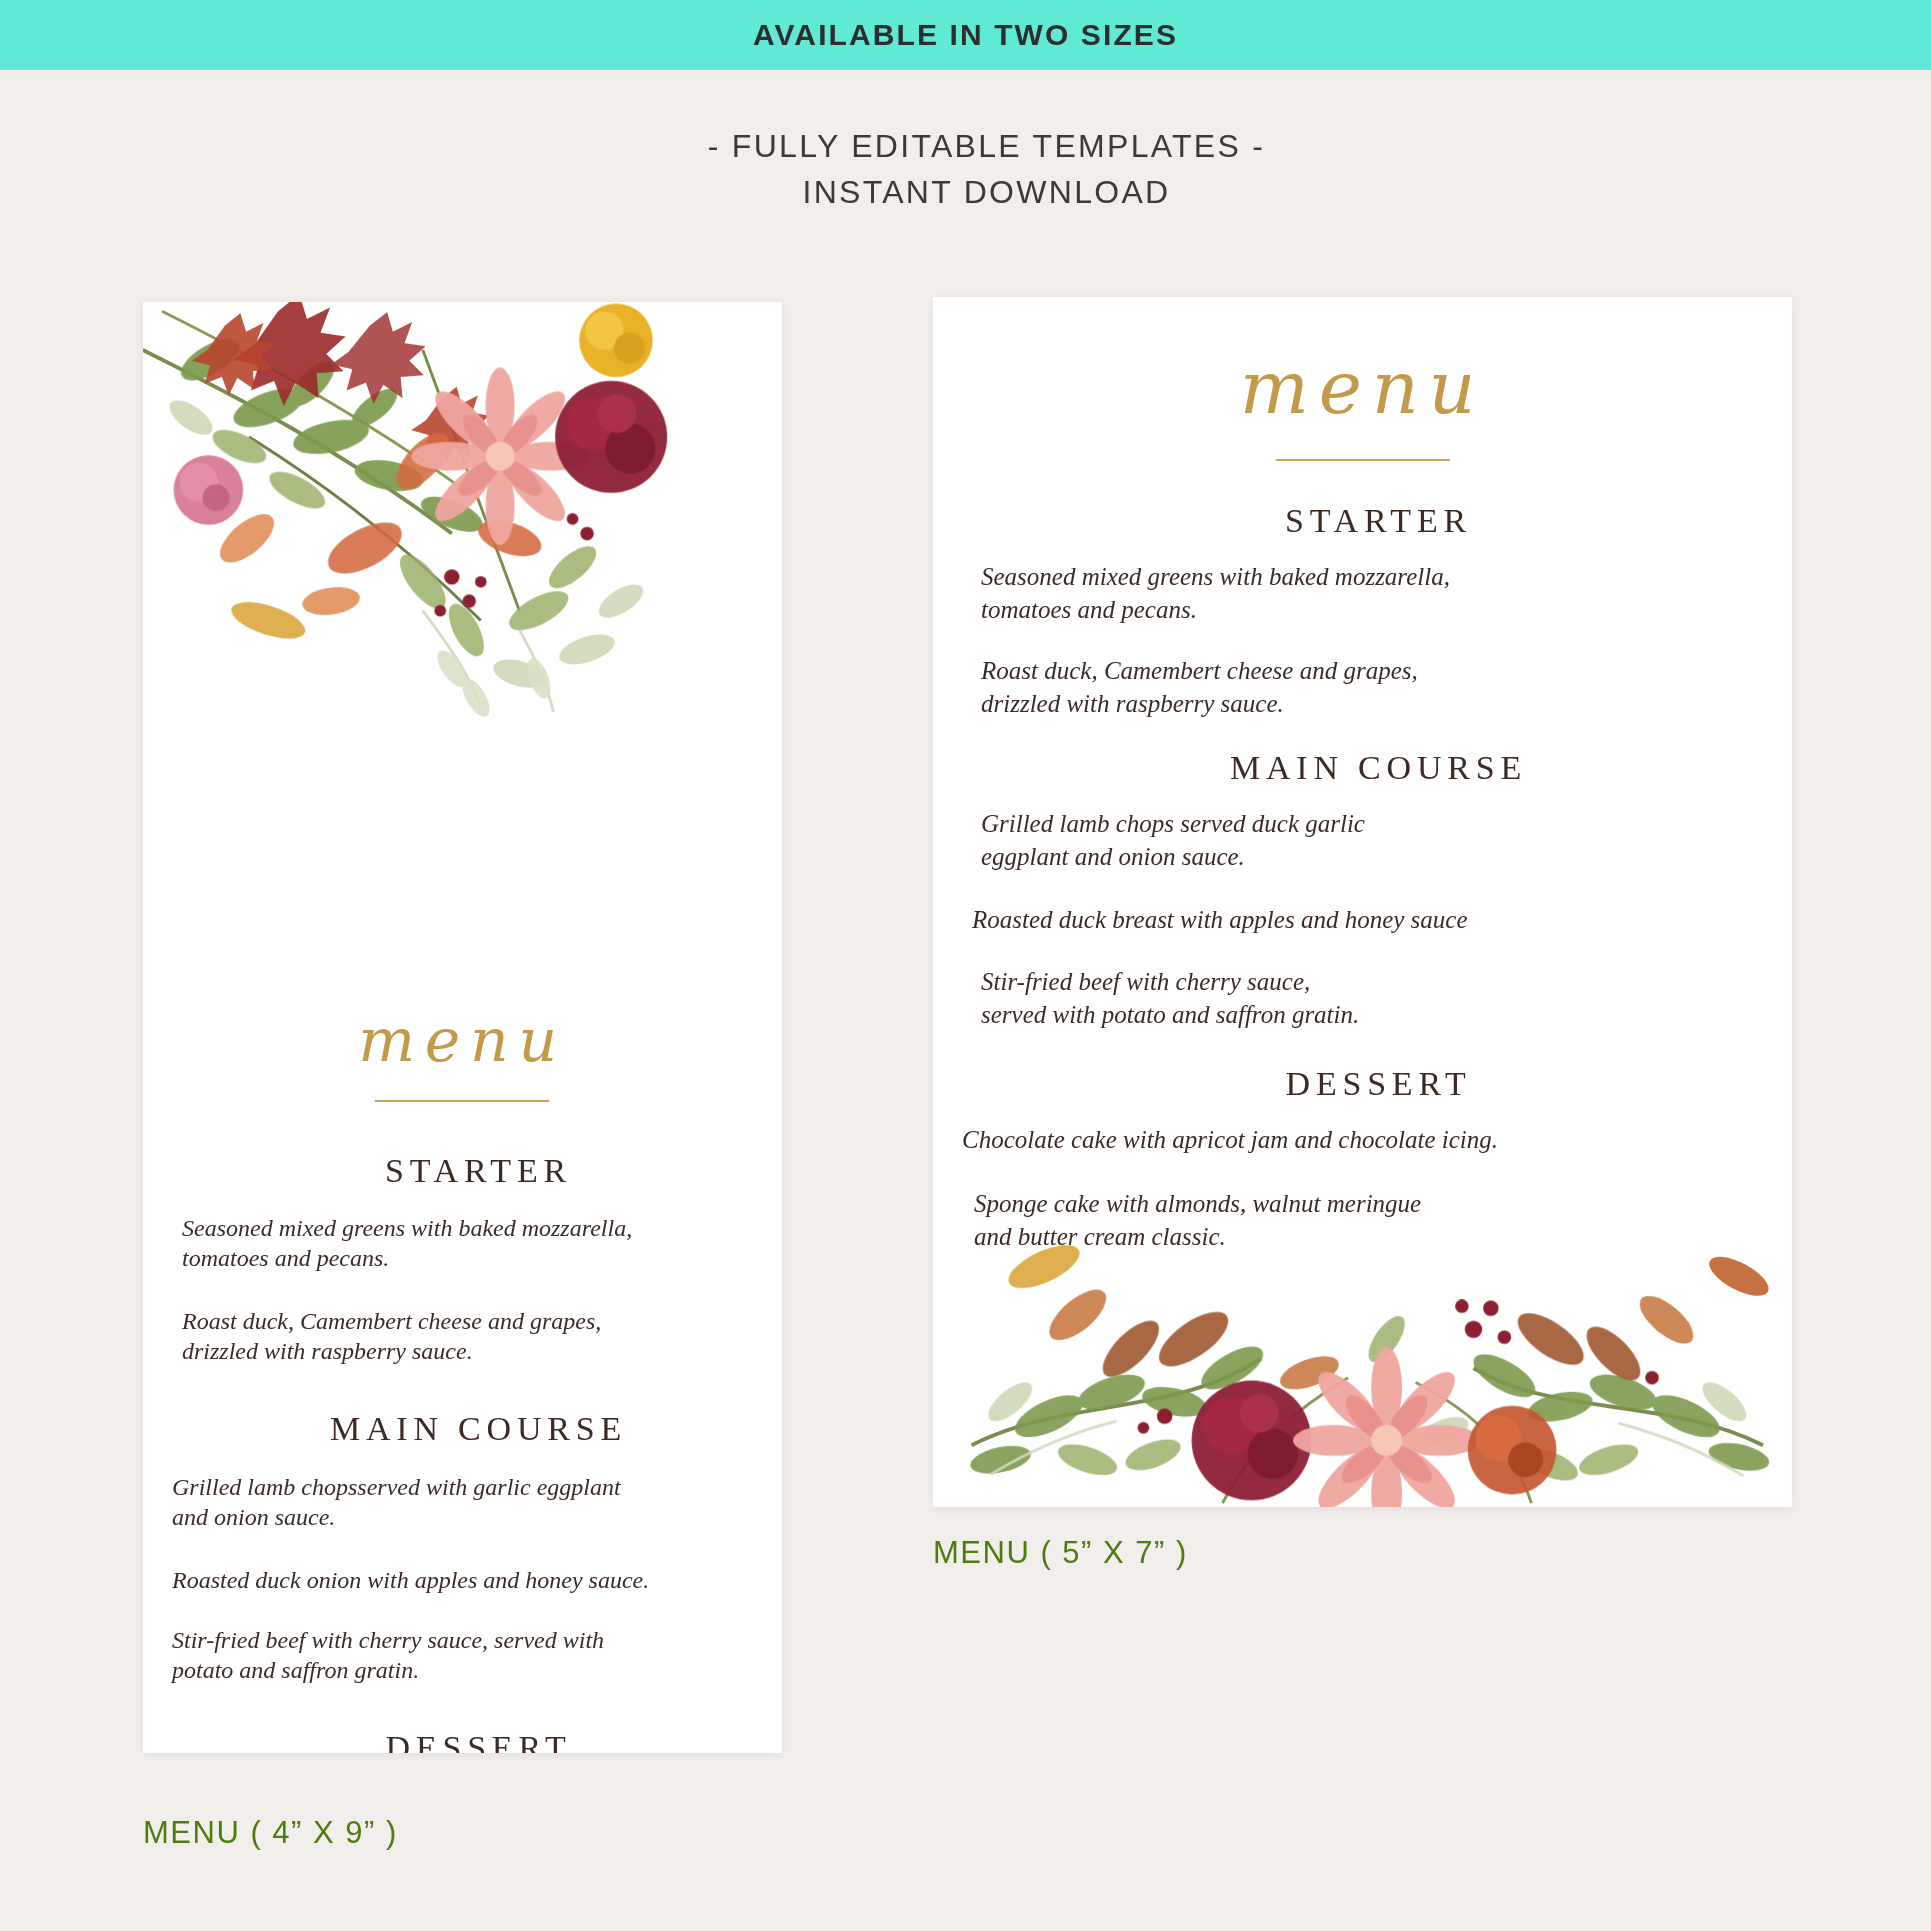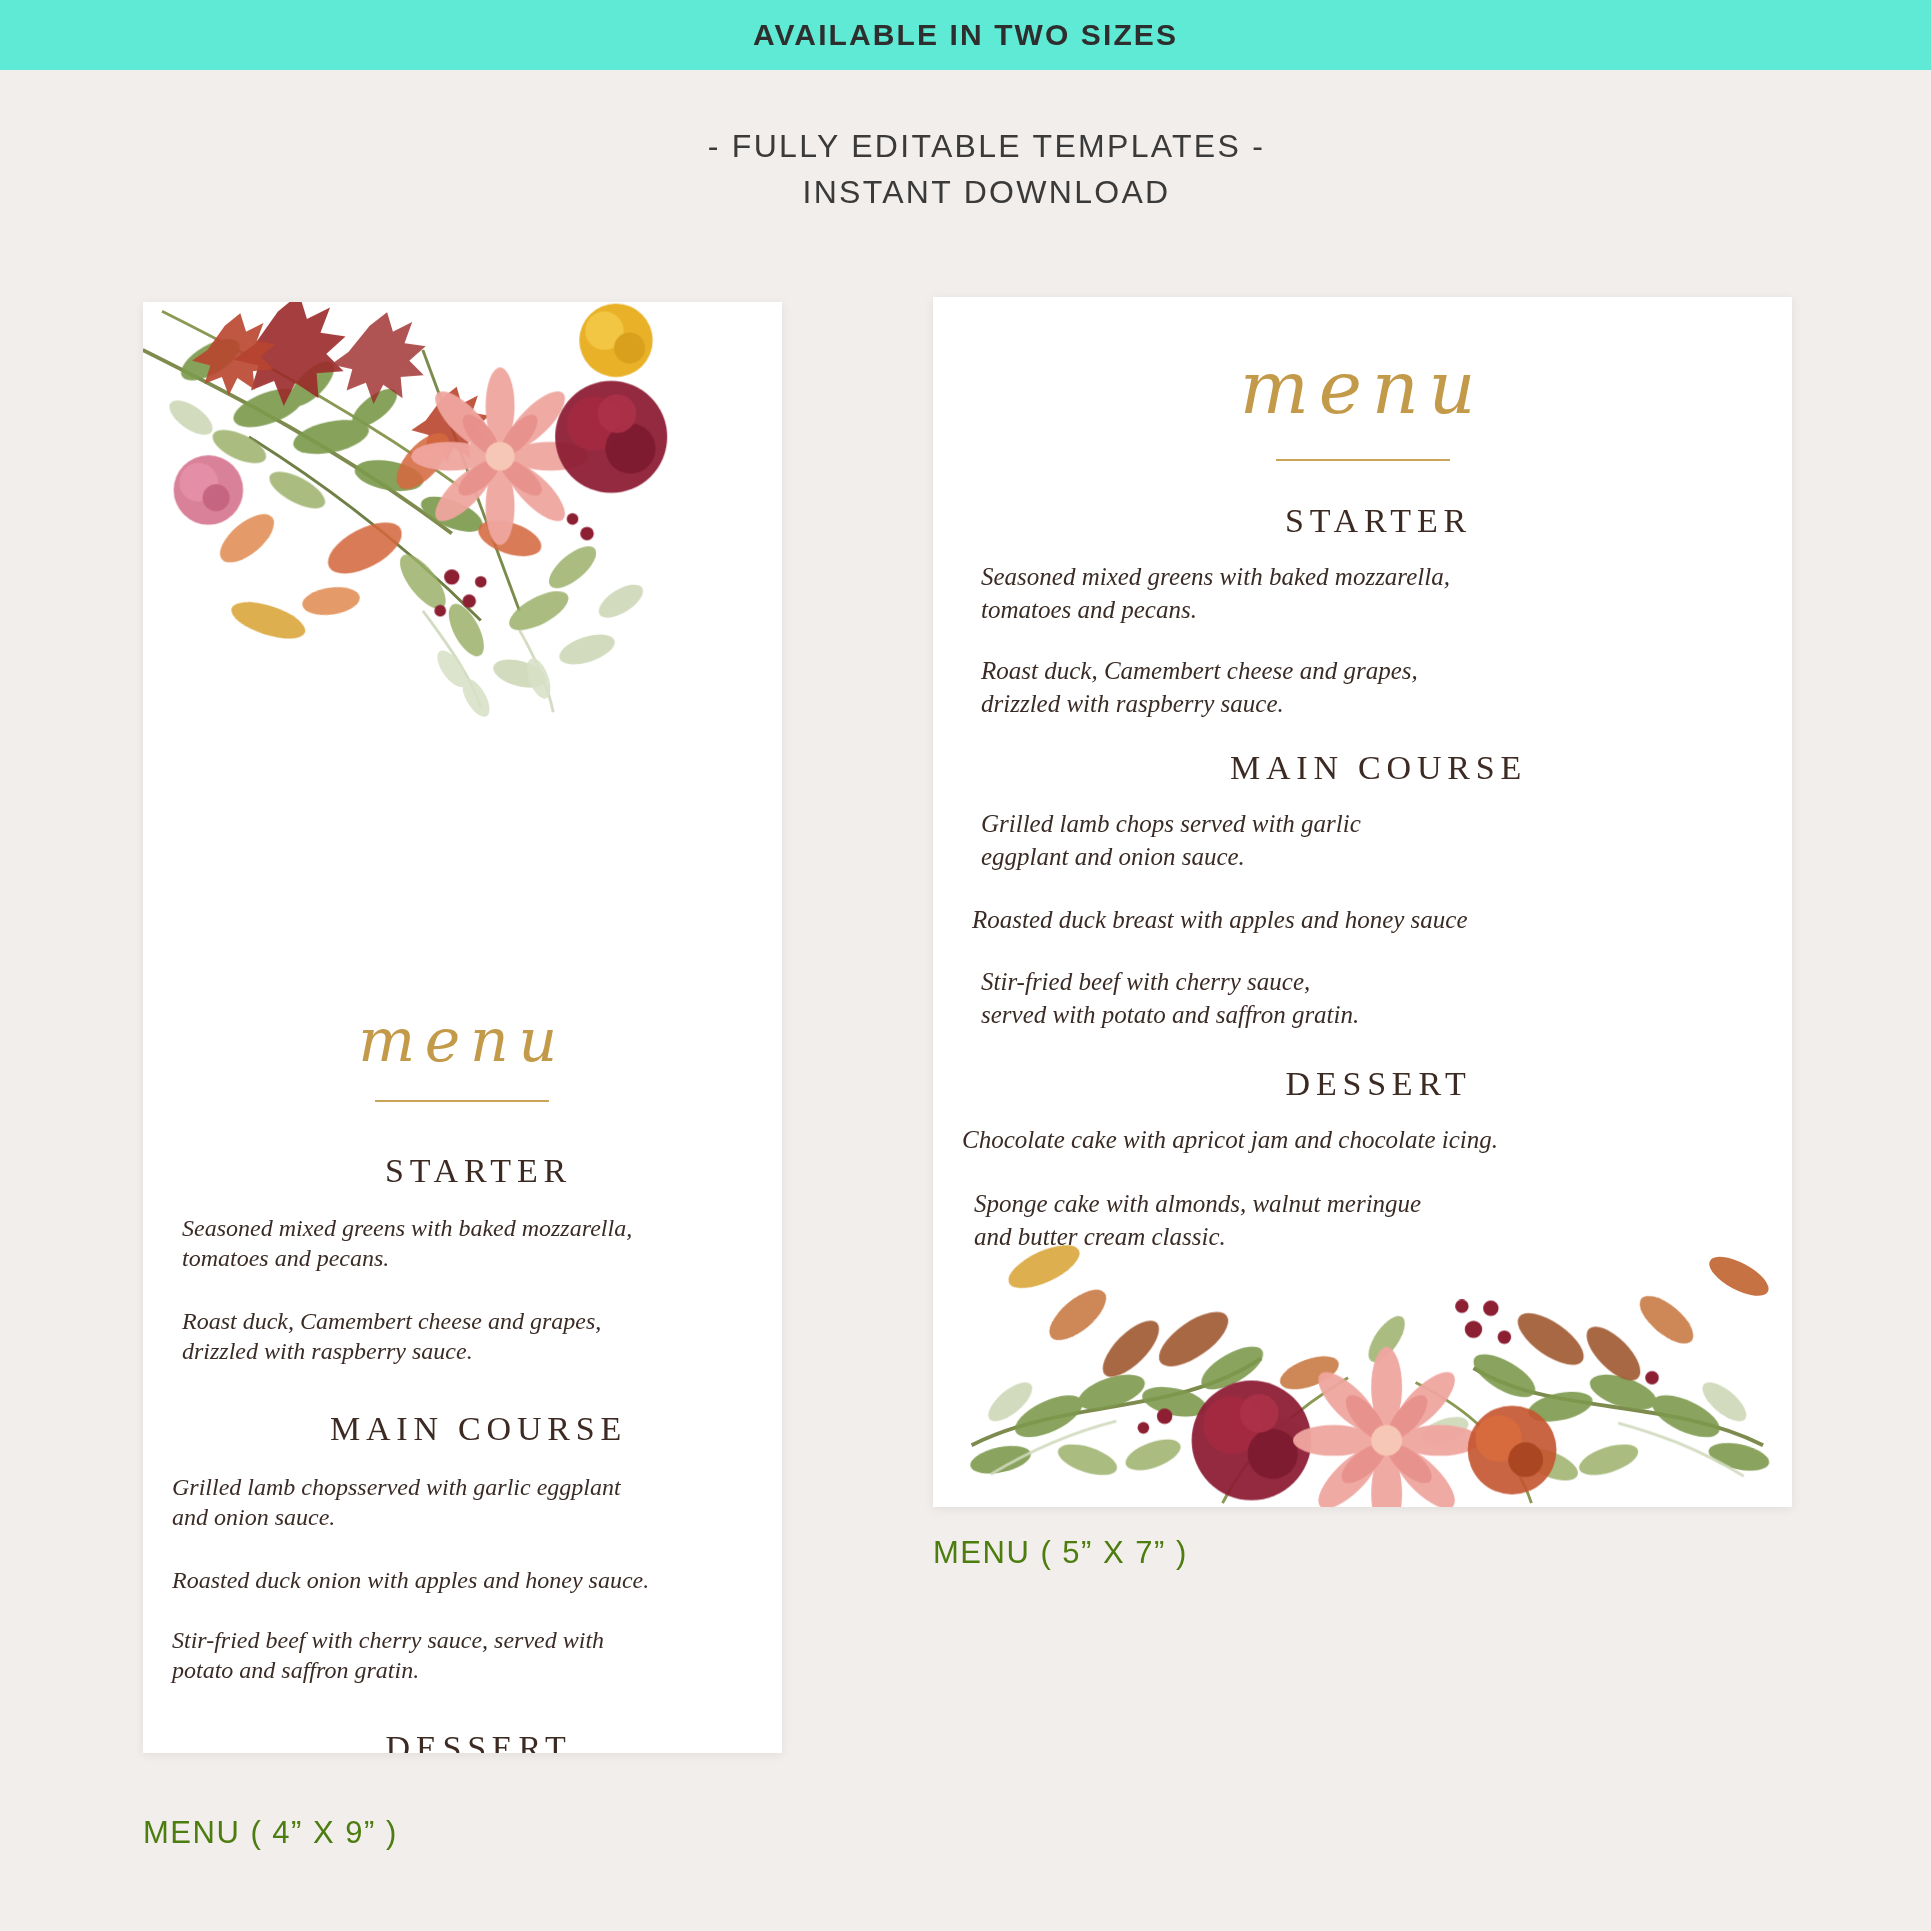--- a/index.html
+++ b/index.html
@@ -286,21 +286,21 @@
   </div>
   <div class="divider-rule" style="position:absolute; left:343px; top:162px; width:174px;"></div>
 
   <div class="section-title" style="position:absolute; left:0; top:205px; width:859px;">STARTER</div>
   <div class="menu-item" style="position:absolute; left:48px; top:263px; width:763px; white-space:pre-line;">Seasoned mixed greens with baked mozzarella,
 tomatoes and pecans.</div>
   <div class="menu-item" style="position:absolute; left:48px; top:357px; width:763px; white-space:pre-line;">Roast duck, Camembert cheese and grapes,
 drizzled with raspberry sauce.</div>
 
   <div class="section-title" style="position:absolute; left:0; top:452px; width:859px;">MAIN COURSE</div>
-  <div class="menu-item" style="position:absolute; left:48px; top:510px; width:763px; white-space:pre-line;">Grilled lamb chops served with garlic
+  <div class="menu-item" style="position:absolute; left:48px; top:510px; width:763px; white-space:pre-line;">Grilled lamb chops served duck garlic
 eggplant and onion sauce.</div>
   <div class="menu-item" style="position:absolute; left:39px; top:606px; width:782px; white-space:pre-line;">Roasted duck breast with apples and honey sauce</div>
   <div class="menu-item" style="position:absolute; left:48px; top:668px; width:763px; white-space:pre-line;">Stir-fried beef with cherry sauce,
 served with potato and saffron gratin.</div>
 
   <div class="section-title" style="position:absolute; left:0; top:768px; width:859px;">DESSERT</div>
   <div class="menu-item" style="position:absolute; left:29px; top:826px; width:801px; white-space:pre-line;">Chocolate cake with apricot jam and chocolate icing.</div>
   <div class="menu-item" style="position:absolute; left:41px; top:890px; width:782px; white-space:pre-line;">Sponge cake with almonds, walnut meringue
 and butter cream classic.</div>
 

